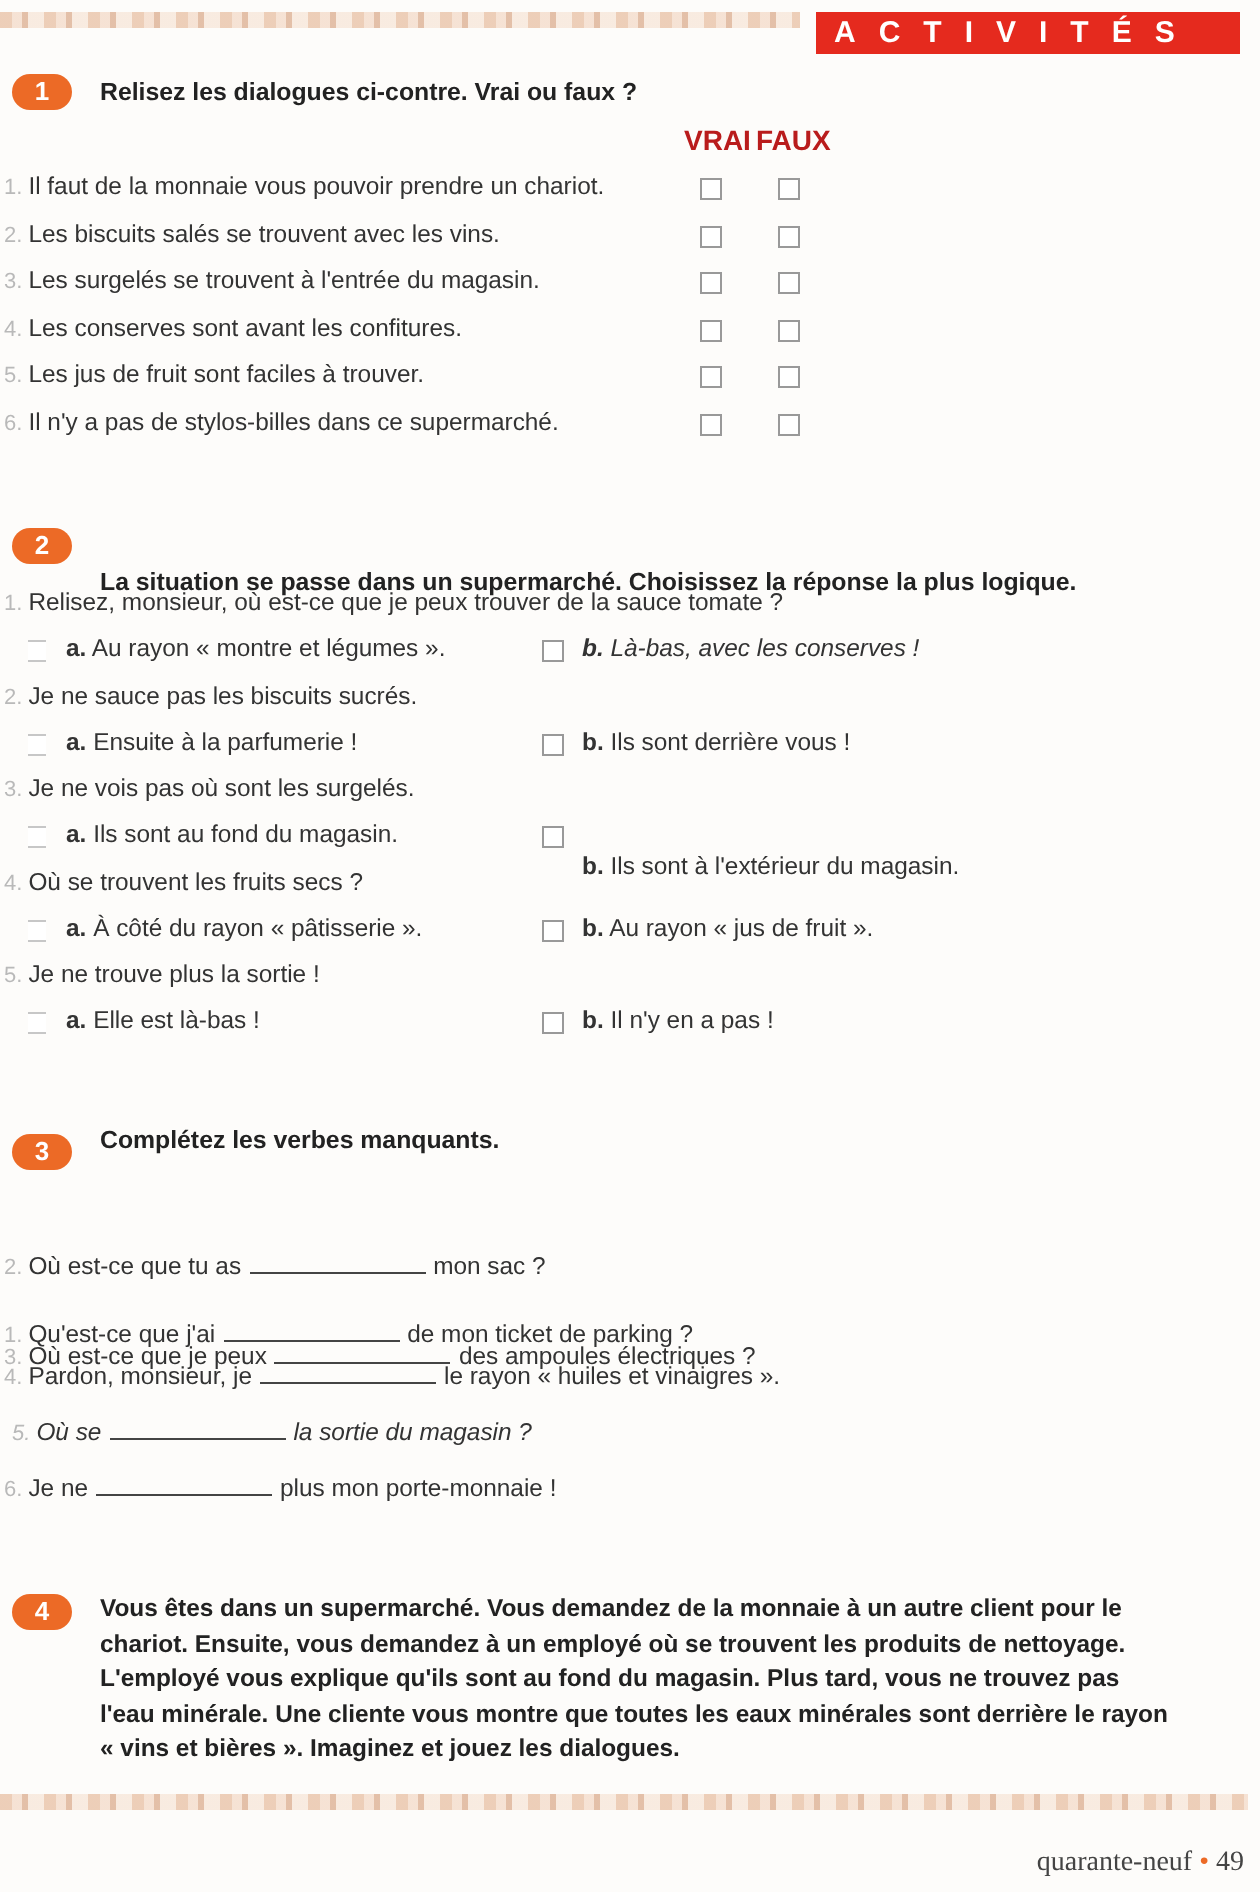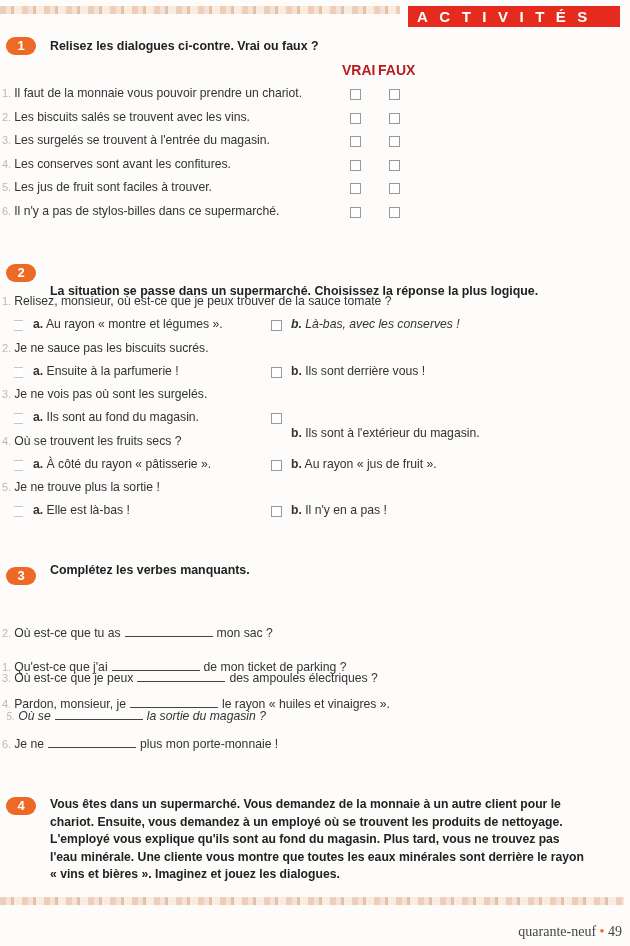--- a/index.html
+++ b/index.html
@@ -84,21 +84,21 @@
     <div class="cb" style="left: 271px; top: 506px;"></div>
     <div class="line" style="left: 291px; top: 503px;"><b>b.</b> <span>Il n'y en a pas !</span></div>
   </div>
 
 <div class="badge" style="top:567px;">3</div>
 <div class="instr" style="top:563px;">Complétez les verbes manquants.</div>
 <div id="ex3-list">
     <div class="line" style="left: 2px; top: 631px; margin-top: 28px;"><span class="num">1.</span><span>Qu'est-ce que j'ai</span><span class="blank" style="width: 88px;"></span><span>de mon ticket de parking ?</span></div>
     <div class="line" style="left: 2px; top: 624.8px;"><span class="num">2.</span><span>Où est-ce que tu as</span><span class="blank" style="width: 88px;"></span><span>mon sac ?</span></div>
     <div class="line" style="left: 2px; top: 652.6px; margin-top: 17px;"><span class="num">3.</span><span>Où est-ce que je peux</span><span class="blank" style="width: 88px;"></span><span>des ampoules électriques ?</span></div>
-    <div class="line" style="left: 2px; top: 680.4px; margin-top: 16px;"><span class="num">4.</span><span>Pardon, monsieur, je</span><span class="blank" style="width: 88px;"></span><span>le rayon « huiles et vinaigres ».</span></div>
+    <div class="line" style="left: 2px; top: 680.4px;"><span class="num">4.</span><span>Pardon, monsieur, je</span><span class="blank" style="width: 88px;"></span><span>le rayon « huiles et vinaigres ».</span></div>
     <div class="line" style="left: 6px; top: 708.2px; font-style: italic;"><span class="num">5.</span><span>Où se</span><span class="blank" style="width: 88px;"></span><span>la sortie du magasin ?</span></div>
     <div class="line" style="left: 2px; top: 736px;"><span class="num">6.</span><span>Je ne</span><span class="blank" style="width: 88px;"></span><span>plus mon porte-monnaie !</span></div>
   </div>
 
 <div class="badge" style="top:797px;">4</div>
 <div class="para">Vous êtes dans un supermarché. Vous demandez de la monnaie à un autre client pour le chariot. Ensuite, vous demandez à un employé où se trouvent les produits de nettoyage. L'employé vous explique qu'ils sont au fond du magasin. Plus tard, vous ne trouvez pas l'eau minérale. Une cliente vous montre que toutes les eaux minérales sont derrière le rayon « vins et bières ». Imaginez et jouez les dialogues.</div>
 
 <div class="texture" style="top:897px;width:624px;"></div>
 <div class="footer">
   <span>quarante-neuf</span>

